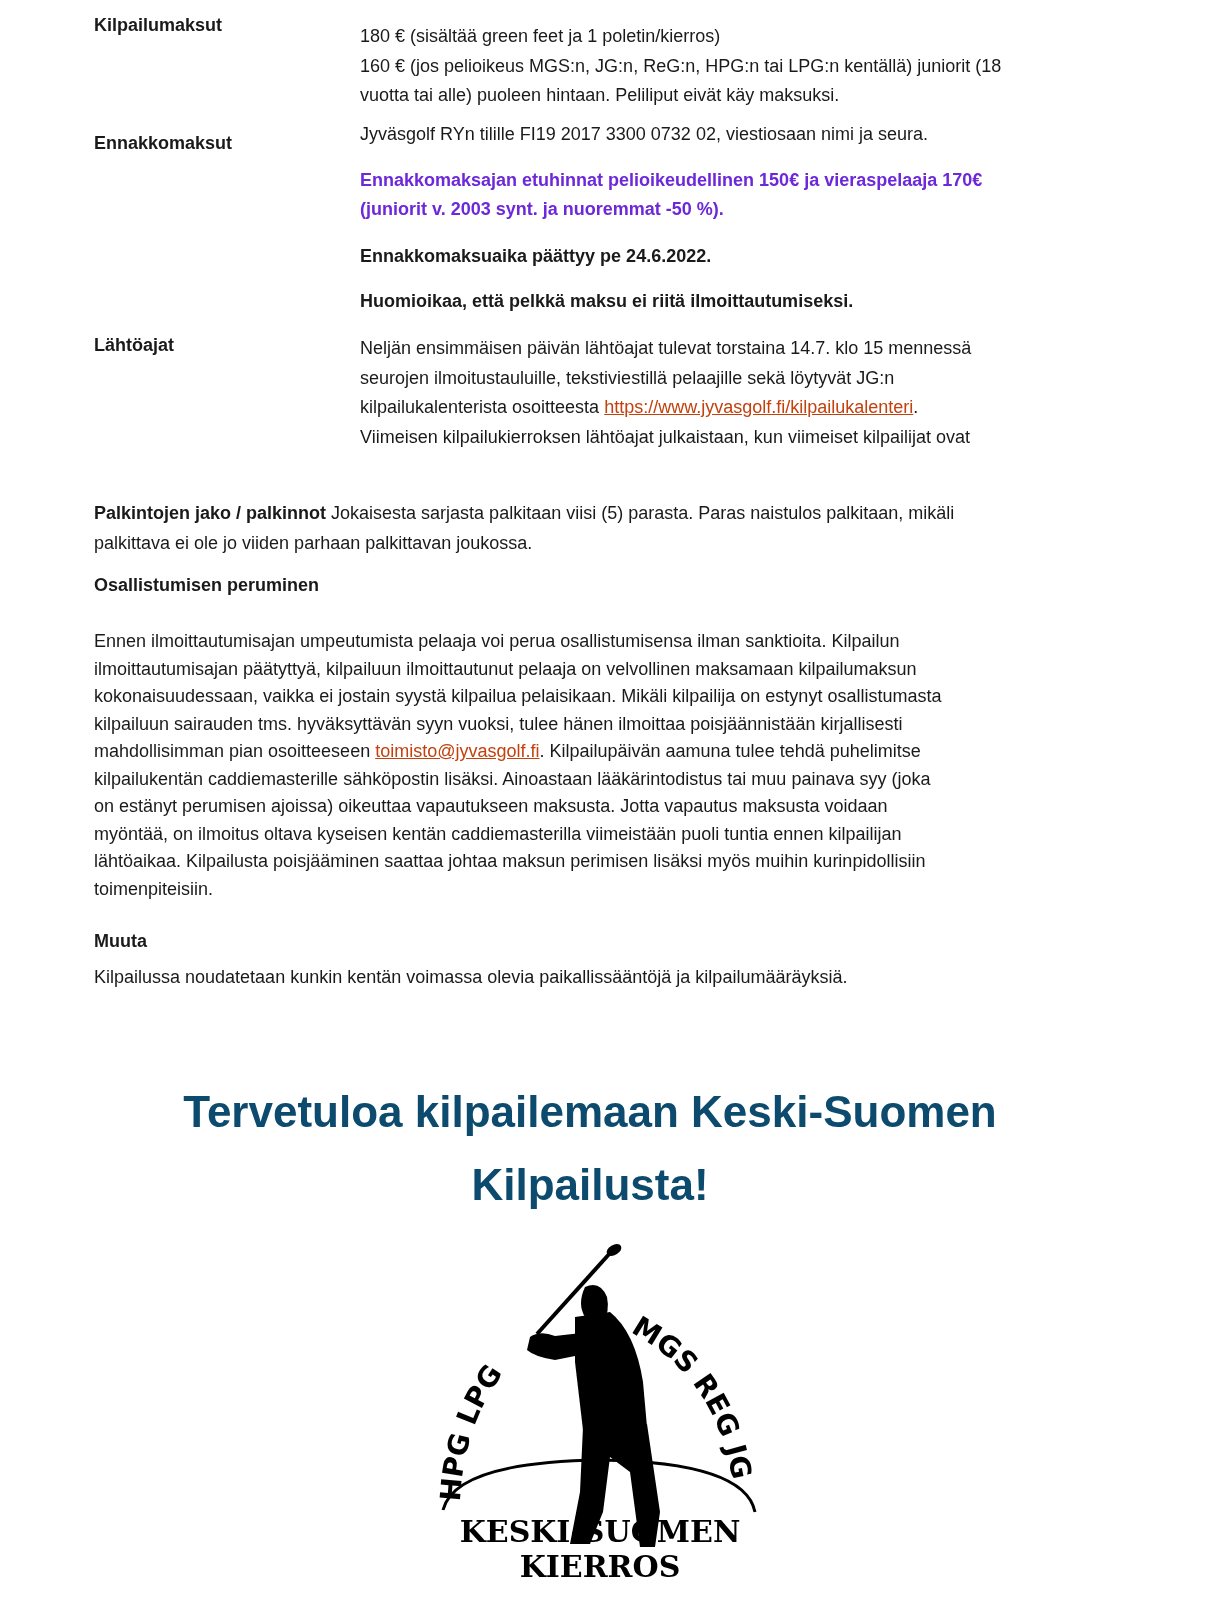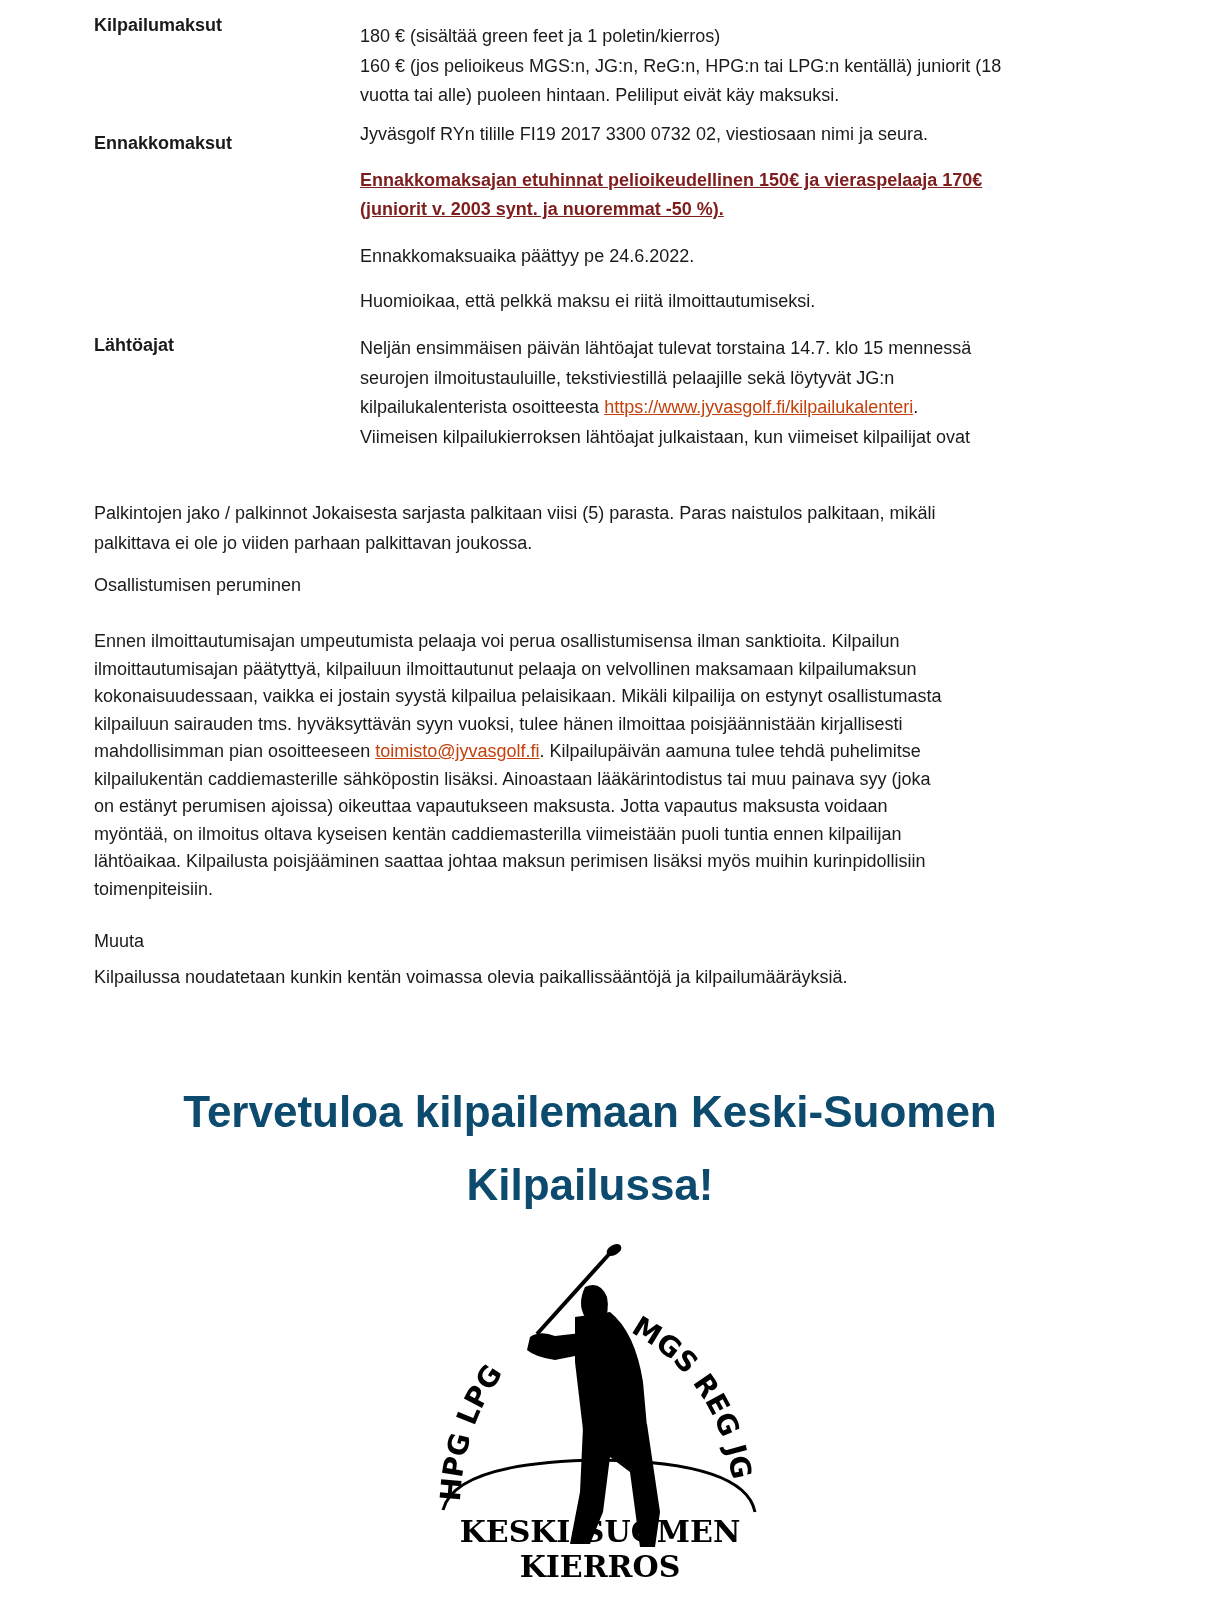--- a/index.html
+++ b/index.html
@@ -2,22 +2,22 @@
 <html><head>
   <meta charset="utf-8">
   <style>
     html, body { margin:0; padding:0; background:#ffffff; }
     body { width:1210px; height:1600px; position:relative; overflow:hidden;
       font-family:"Liberation Sans", sans-serif; color:#1a1a1a; font-size:18px; }
     .abs { position:absolute; }
     .label { font-weight:bold; left:94px; }
     .val { left:360px; width:720px; line-height:29.5px; }
     .line { white-space:nowrap; }
-    .bold { font-weight:normal; }
-    .red { color:#7f1d1d; font-weight:bold; text-decoration:underline; line-height:29px; }
+    .bold { font-weight:bold; }
+    .red { color:#6d28d9; font-weight:bold; line-height:29px; }
     a.link { color:#c2410c; text-decoration:underline; }
     .para { left:94px; width:990px; line-height:27.5px; }
     .title { left:0; width:1180px; text-align:center; font-weight:bold; font-size:44px; color:#0c4a6e; line-height:80px; }
     .logo { left:415px; top:1212px; width:370px; height:380px; }
   </style>
 </head>
 <body>
 
 <div class="abs label" style="top:15px;">Kilpailumaksut</div>
 <div class="abs val" style="top:22px;">
@@ -59,21 +59,21 @@
   <div class="line">on estänyt perumisen ajoissa) oikeuttaa vapautukseen maksusta. Jotta vapautus maksusta voidaan</div>
   <div class="line">myöntää, on ilmoitus oltava kyseisen kentän caddiemasterilla viimeistään puoli tuntia ennen kilpailijan</div>
   <div class="line">lähtöaikaa. Kilpailusta poisjääminen saattaa johtaa maksun perimisen lisäksi myös muihin kurinpidollisiin</div>
   <div class="line">toimenpiteisiin.</div>
 </div>
 
 <div class="abs bold" style="left:94px; top:931px;">Muuta</div>
 <div class="abs line" style="left:94px; top:958px;margin-top:9px;">Kilpailussa noudatetaan kunkin kentän voimassa olevia paikallissääntöjä ja kilpailumääräyksiä.</div>
 
 <div class="abs title" style="top:1072px;">Tervetuloa kilpailemaan Keski-Suomen</div>
-<div class="abs title" style="top:1145px;">Kilpailussa!</div>
+<div class="abs title" style="top:1145px;">Kilpailusta!</div>
 
 <div class="abs logo">
   <svg width="370" height="380" viewBox="0 0 370 380">
 
     <line x1="196" y1="40" x2="122" y2="122" stroke="#000" stroke-width="4"></line>
     <ellipse cx="199" cy="38" rx="8" ry="5" fill="#000" transform="rotate(-30 199 38)"></ellipse>
 
     <path d="M170 75 Q185 68 192 85 Q195 100 188 110 L170 105 Q162 92 170 75 Z" fill="#000"></path>
 
     <path d="M115 125 Q125 118 140 124 L175 120 L180 140 L140 148 Q120 145 112 138 Z" fill="#000"></path>

